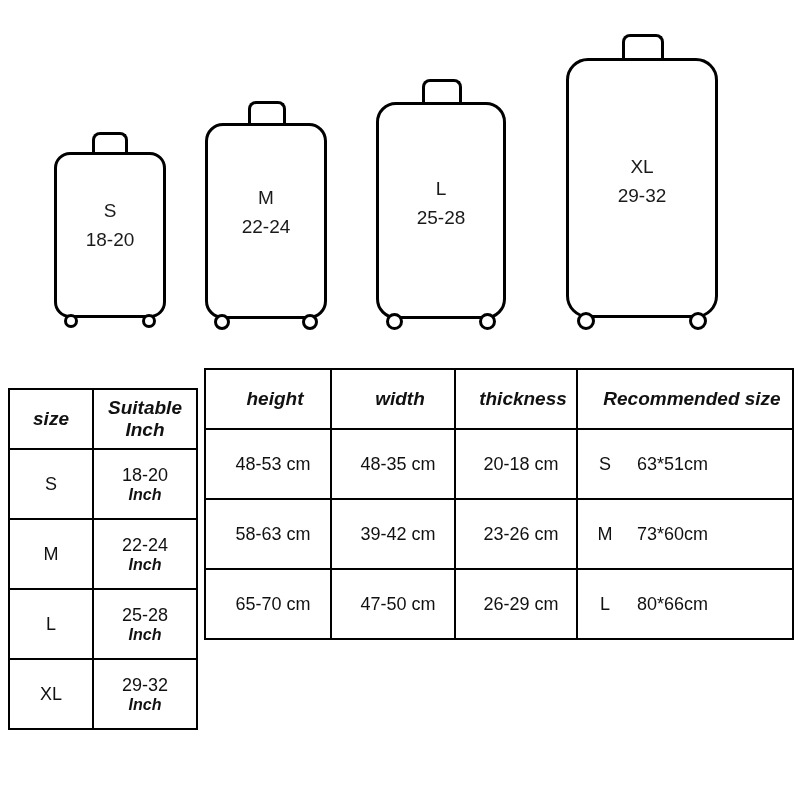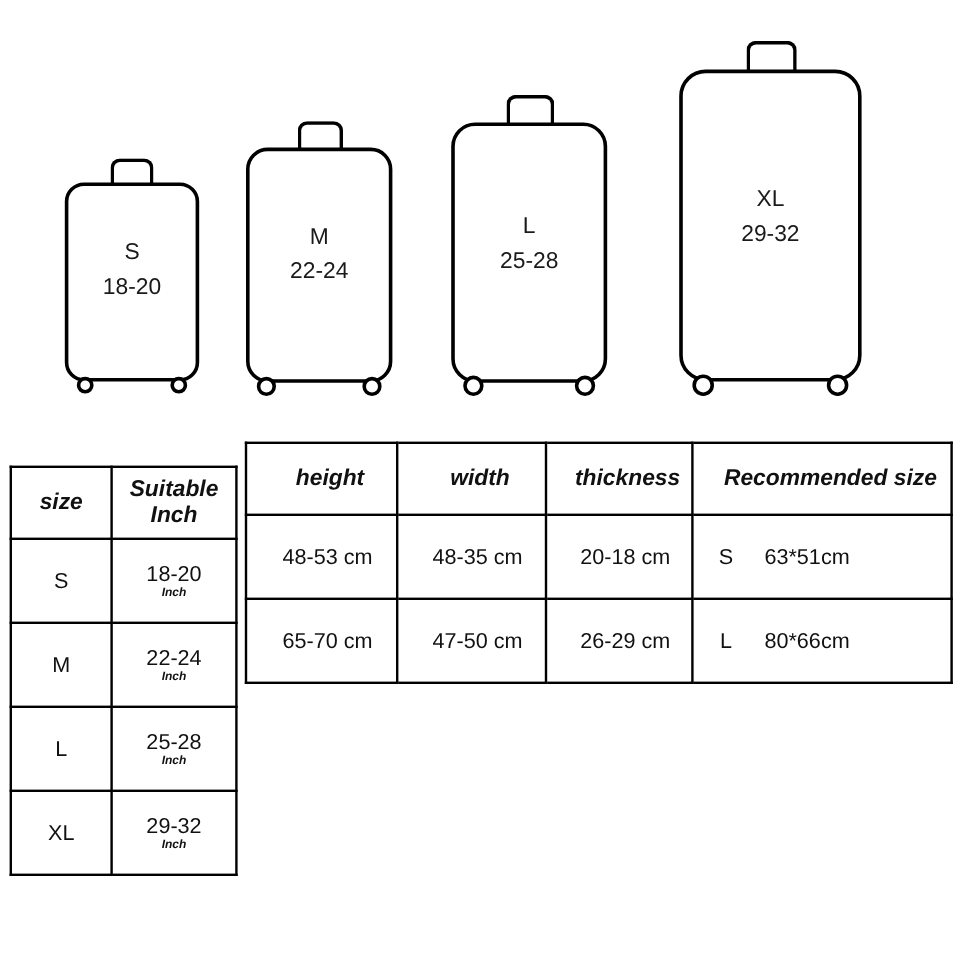--- a/index.html
+++ b/index.html
@@ -138,21 +138,21 @@
     height: 68px;
     font-size: 18px;
   }
   #size-table .col-size { width: 84px; }
   #size-table .col-suit { width: 104px; }
   #size-table .suit .val { display: block; font-size: 18px; }
   #size-table .suit .unit {
     display: block;
     font-style: italic;
     font-weight: bold;
-    font-size: 10px;
+    font-size: 16px;
     margin-top: 0;
   }
 
   
   #spec-table {
     left: 204px;
     top: 368px;
     width: 588px;
   }
   #spec-table th {
@@ -298,20 +298,29 @@
     <tr>
       <td>48-53 cm</td>
       <td>48-35 cm</td>
       <td>20-18 cm</td>
       <td class="rec">
         <span class="rsz">S</span>
         <span class="rdim">63*51cm</span>
       </td>
     </tr>
     <tr>
+      <td>58-63 cm</td>
+      <td>39-42 cm</td>
+      <td>23-26 cm</td>
+      <td class="rec">
+        <span class="rsz">M</span>
+        <span class="rdim">73*60cm</span>
+      </td>
+    </tr>
+    <tr>
       <td>65-70 cm</td>
       <td>47-50 cm</td>
       <td>26-29 cm</td>
       <td class="rec">
         <span class="rsz">L</span>
         <span class="rdim">80*66cm</span>
       </td>
     </tr>
   </tbody>
 </table>

